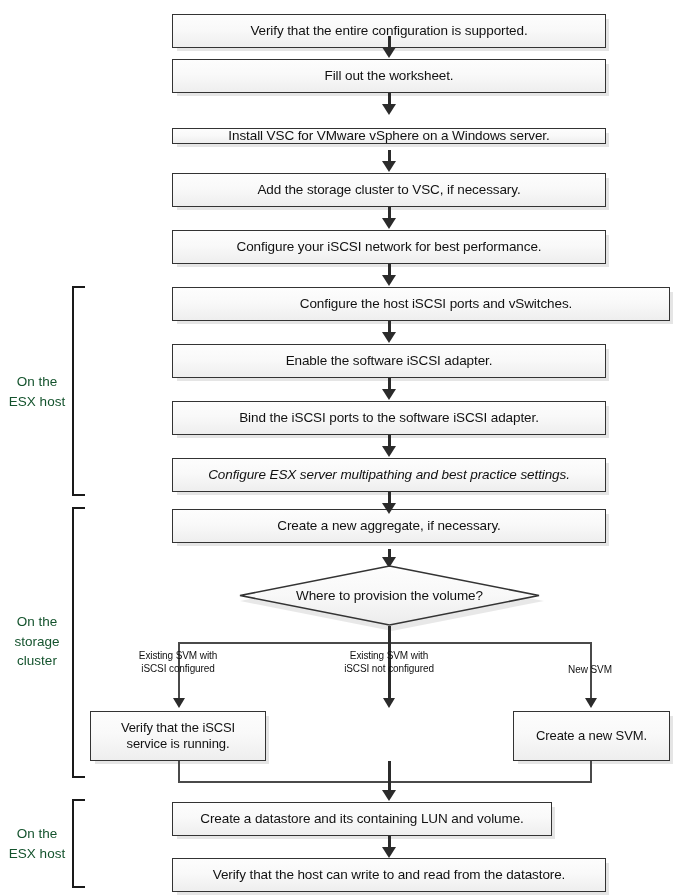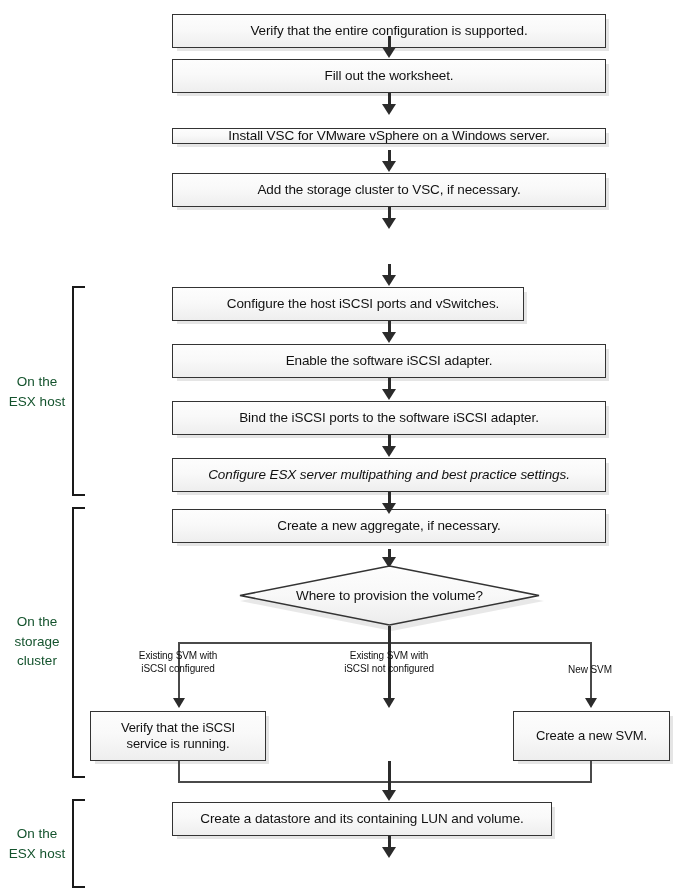--- a/index.html
+++ b/index.html
@@ -142,22 +142,23 @@
 ESX host</div>
 
   <div class="node" style="left:172px; top:14px; width:434px; height:34px;">Verify that the entire configuration is supported.</div>
 
   <div class="node" style="left:172px; top:59px; width:434px; height:34px;">Fill out the worksheet.</div>
 
   <div class="node" style="left:172px; top:128px; width:434px; height:16px;">Install VSC for VMware vSphere on a Windows server.</div>
 
   <div class="node" style="left:172px; top:173px; width:434px; height:34px;">Add the storage cluster to VSC, if necessary.</div>
 
-
-  <div class="node" style="left:172px; top:287px; width:352px; height:34px;padding-left:36px;">Configure the host iSCSI ports and vSwitches.</div>
+  <div class="node" style="left:172px; top:230px; width:434px; height:34px;">Configure your iSCSI network for best performance.</div>
+
+  <div class="node" style="left:172px; top:287px; width:498px; height:34px;padding-left:36px;">Configure the host iSCSI ports and vSwitches.</div>
 
   <div class="node" style="left:172px; top:344px; width:434px; height:34px;">Enable the software iSCSI adapter.</div>
 
   <div class="node" style="left:172px; top:401px; width:434px; height:34px;">Bind the iSCSI ports to the software iSCSI adapter.</div>
 
   <div class="node" style="left:172px; top:458px; width:434px; height:34px;font-style:italic;">Configure ESX server multipathing and best practice settings.</div>
 
   <div class="node" style="left:172px; top:509px; width:434px; height:34px;">Create a new aggregate, if necessary.</div>
 
   <div class="vline" style="left:387.5px; top:36px; height:12px;"></div>
@@ -239,14 +240,15 @@
   <div class="hline" style="left:178px; top:781px; width:414px;"></div>
 
   <div class="vline" style="left:387.5px; top:781px; height:12px;"></div>
   <div class="arrowhead" style="left:382px; top:790px;"></div>
 
   <div class="node" style="left:172px; top:802px; width:380px; height:34px;">Create a datastore and its containing LUN and volume.</div>
 
   <div class="vline" style="left:387.5px; top:836px; height:12px;"></div>
   <div class="arrowhead" style="left:382px; top:847px;"></div>
 
+  <div class="node" style="left:172px; top:858px; width:434px; height:34px;">Verify that the host can write to and read from the datastore.</div>
 
 </div>
 
 </body></html>

